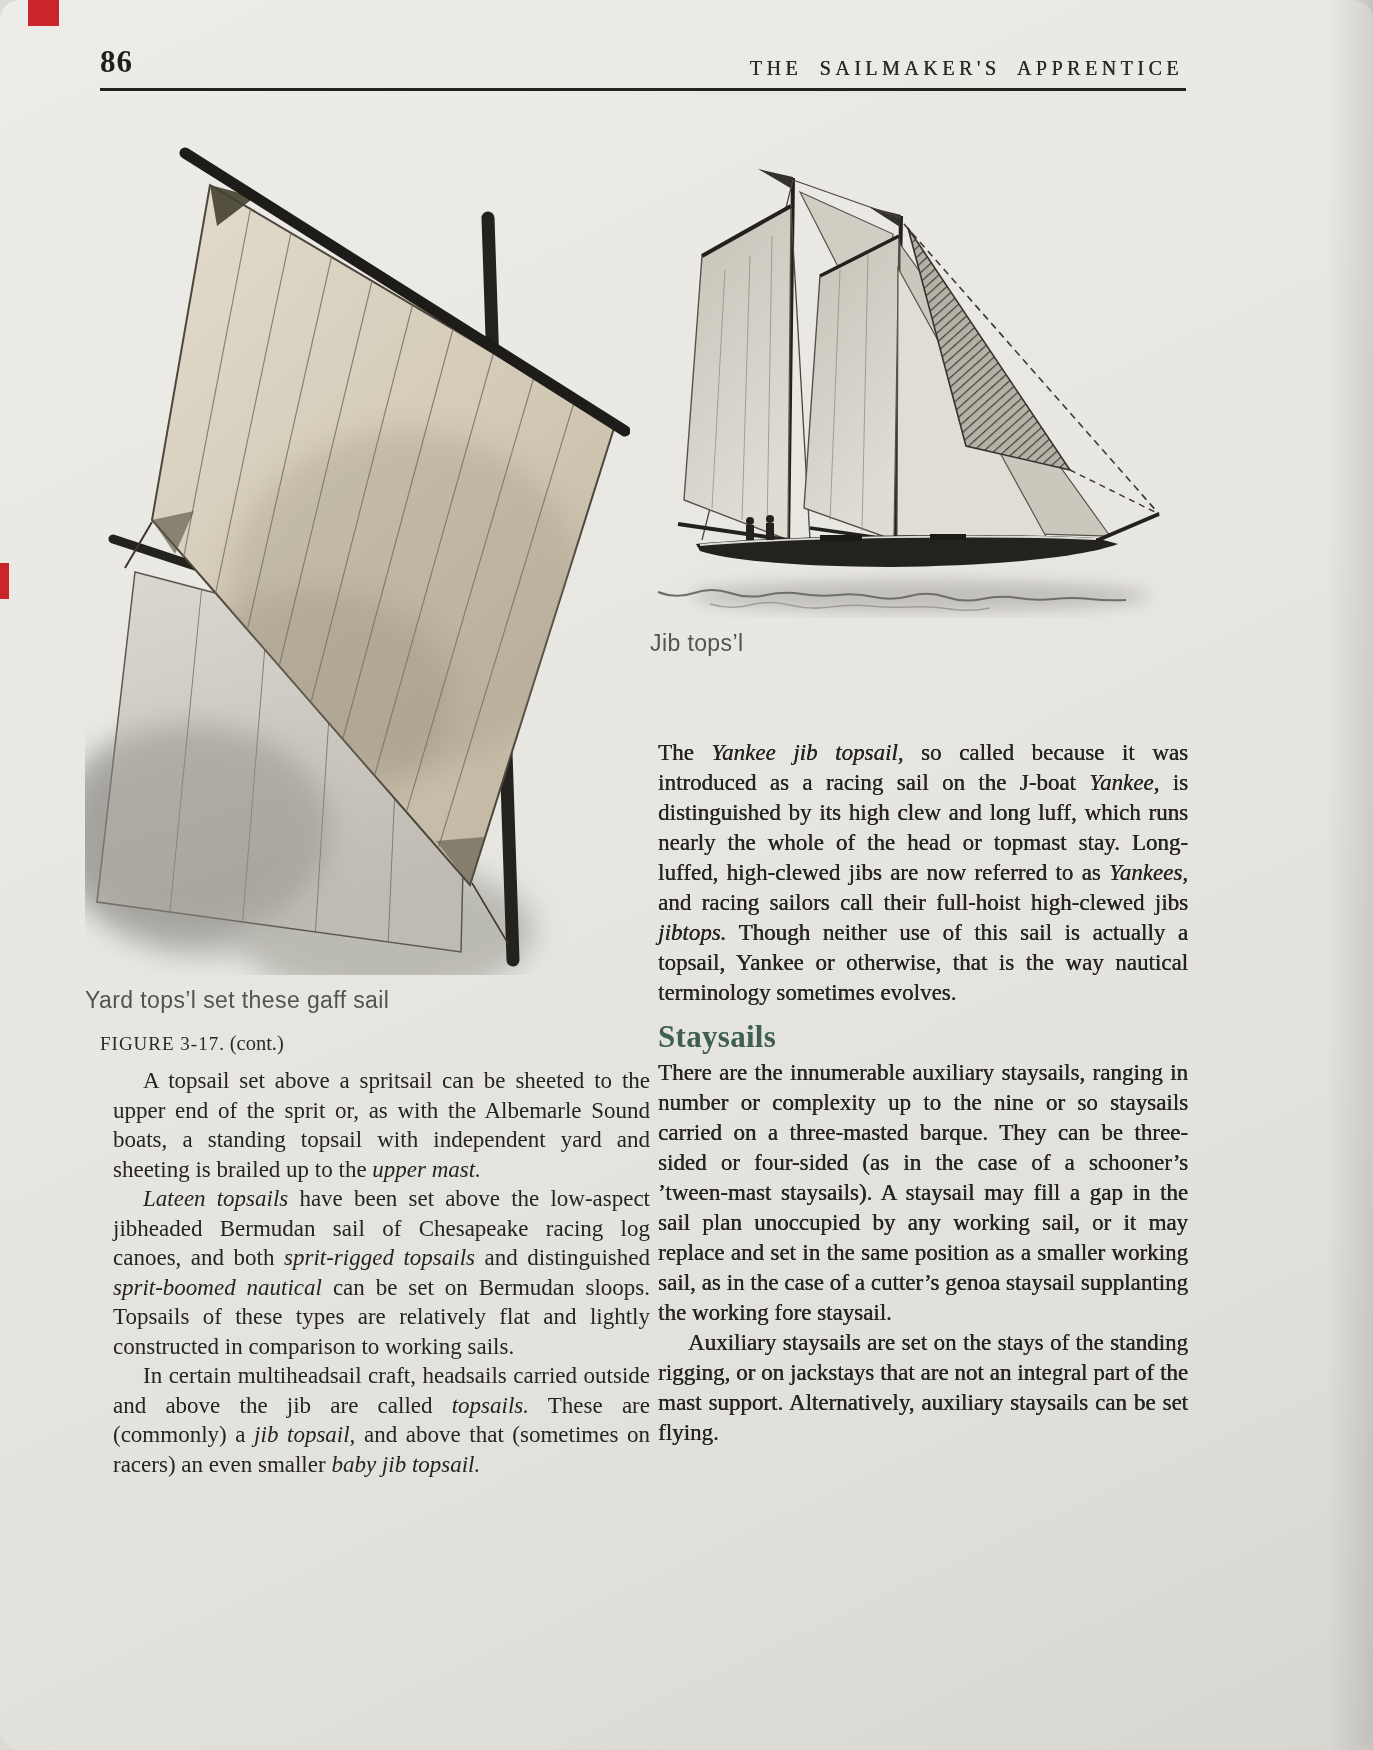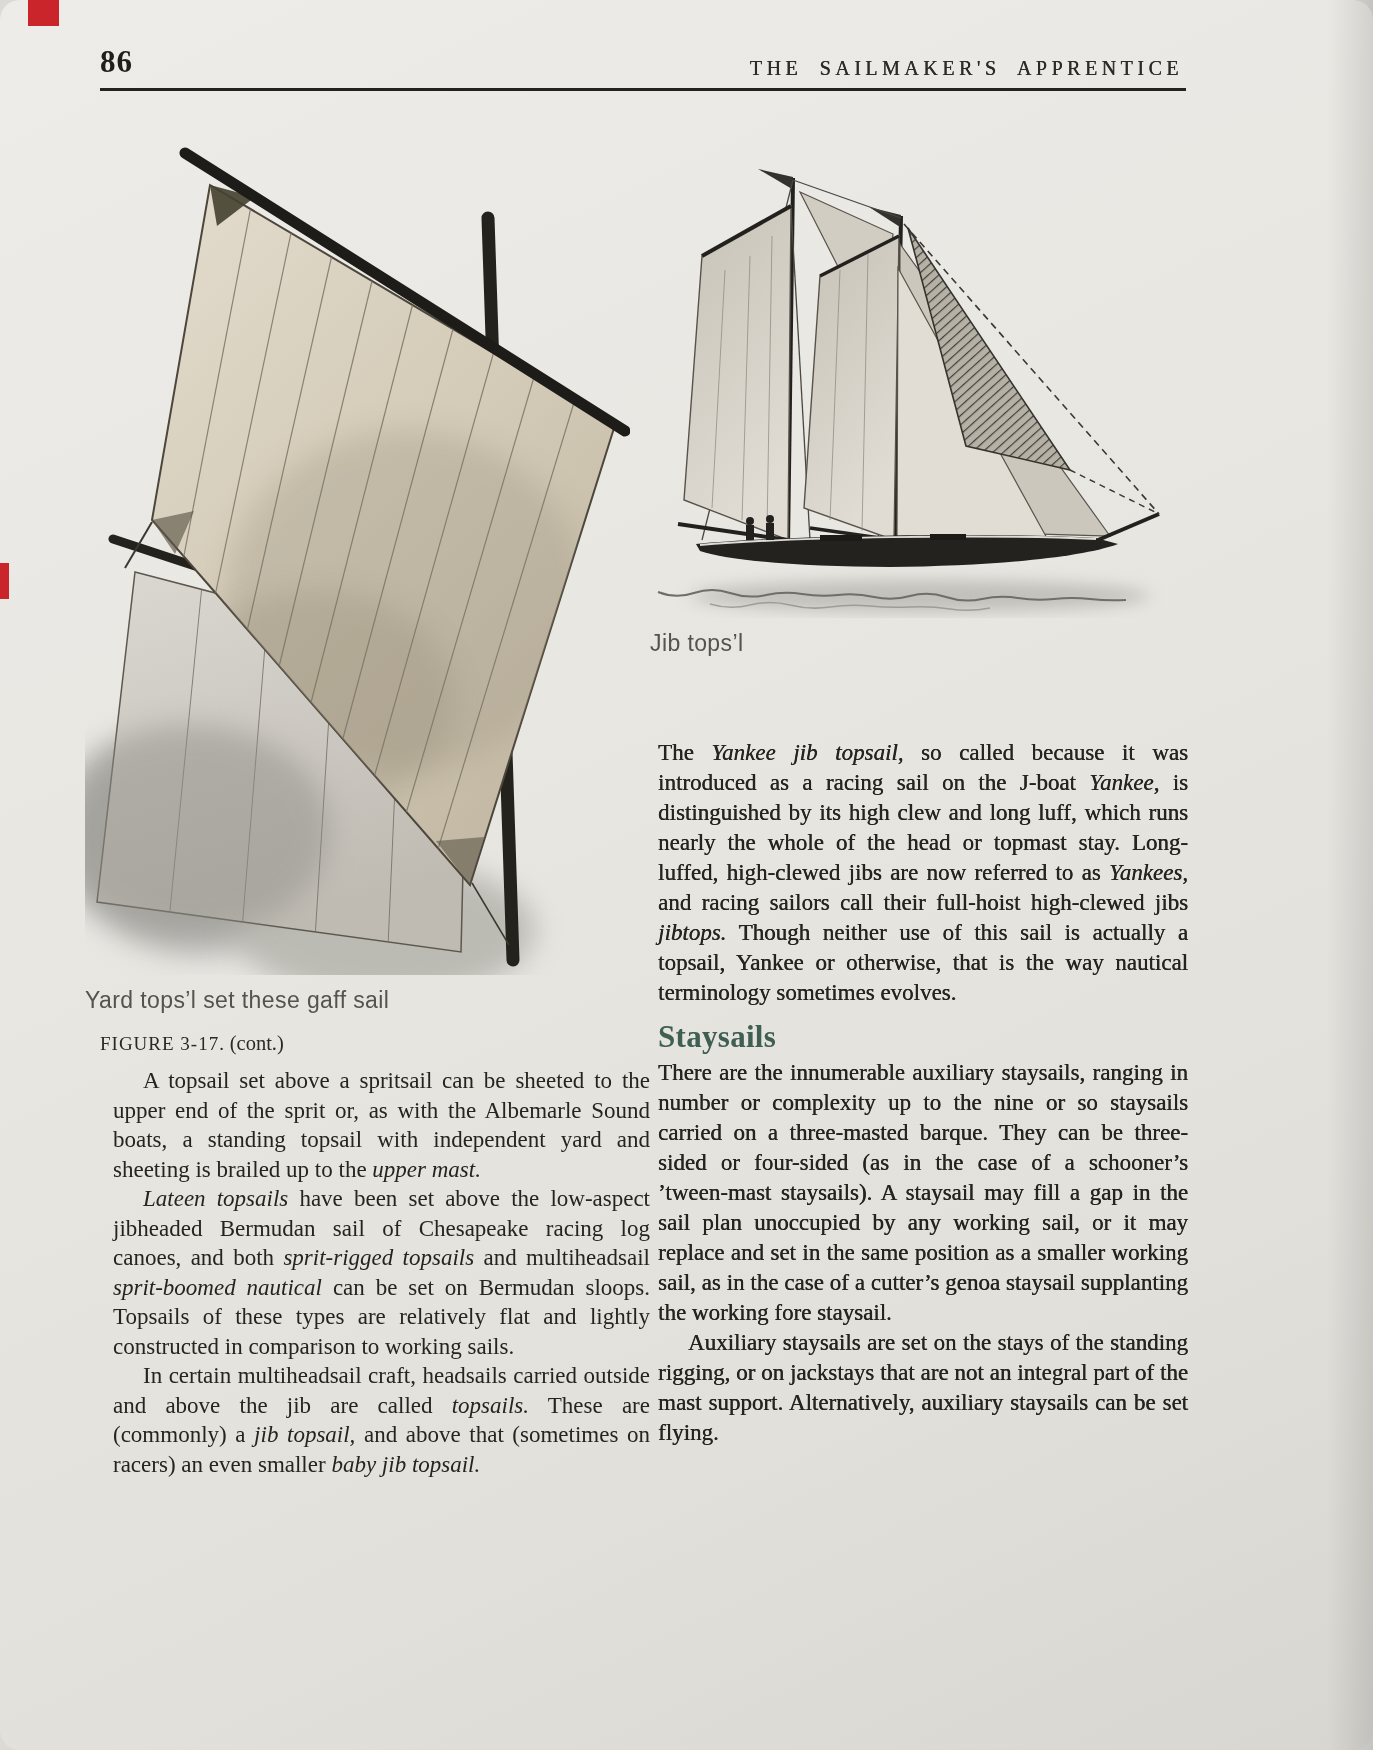--- a/index.html
+++ b/index.html
@@ -244,21 +244,21 @@
     <figcaption>Jib tops’l</figcaption>
   </figure>
 
   <div class="figure-label">
     <span class="figlabel-num">FIGURE 3-17.</span>
     <span class="figlabel-cont">(cont.)</span>
   </div>
 
   <section class="col col-left">
     <p class="indent"><span>A topsail set above a spritsail can be sheeted to the upper end of the sprit or, as with the Albemarle Sound boats, a standing topsail with independent yard and sheeting is brailed up to the </span><i>upper mast.</i></p>
-    <p class="indent"><i>Lateen topsails</i><span> have been set above the low-aspect jibheaded Bermudan sail of Chesapeake racing log canoes, and both </span><i>sprit-rigged topsails</i><span> and multiheadsail </span><i>sprit-boomed nautical</i><span> can be set on Bermudan sloops. Topsails of these types are relatively flat and lightly constructed in comparison to working sails.</span></p>
+    <p class="indent"><i>Lateen topsails</i><span> have been set above the low-aspect jibheaded Bermudan sail of Chesapeake racing log canoes, and both </span><i>sprit-rigged topsails</i><span> and distinguished </span><i>sprit-boomed nautical</i><span> can be set on Bermudan sloops. Topsails of these types are relatively flat and lightly constructed in comparison to working sails.</span></p>
     <p class="indent"><span>In certain multiheadsail craft, headsails carried outside and above the jib are called </span><i>topsails.</i><span> These are (commonly) a </span><i>jib topsail,</i><span> and above that (sometimes on racers) an even smaller </span><i>baby jib topsail.</i></p>
   </section>
 
   <section class="col col-right">
     <p><span>The </span><i>Yankee jib topsail,</i><span> so called because it was introduced as a racing sail on the J-boat </span><i>Yankee,</i><span> is distinguished by its high clew and long luff, which runs nearly the whole of the head or topmast stay. Long-luffed, high-clewed jibs are now referred to as </span><i>Yankees,</i><span> and racing sailors call their full-hoist high-clewed jibs </span><i>jibtops.</i><span> Though neither use of this sail is actually a topsail, Yankee or otherwise, that is the way nautical terminology sometimes evolves.</span></p>
     <h2 class="staysails">Staysails</h2>
     <p><span>There are the innumerable auxiliary staysails, ranging in number or complexity up to the nine or so staysails carried on a three-masted barque. They can be three-sided or four-sided (as in the case of a schooner’s ’tween-mast staysails). A staysail may fill a gap in the sail plan unoccupied by any working sail, or it may replace and set in the same position as a smaller working sail, as in the case of a cutter’s genoa staysail supplanting the working fore staysail.</span></p>
     <p class="indent"><span>Auxiliary staysails are set on the stays of the standing rigging, or on jackstays that are not an integral part of the mast support. Alternatively, auxiliary staysails can be set flying.</span></p>
   </section>
 

